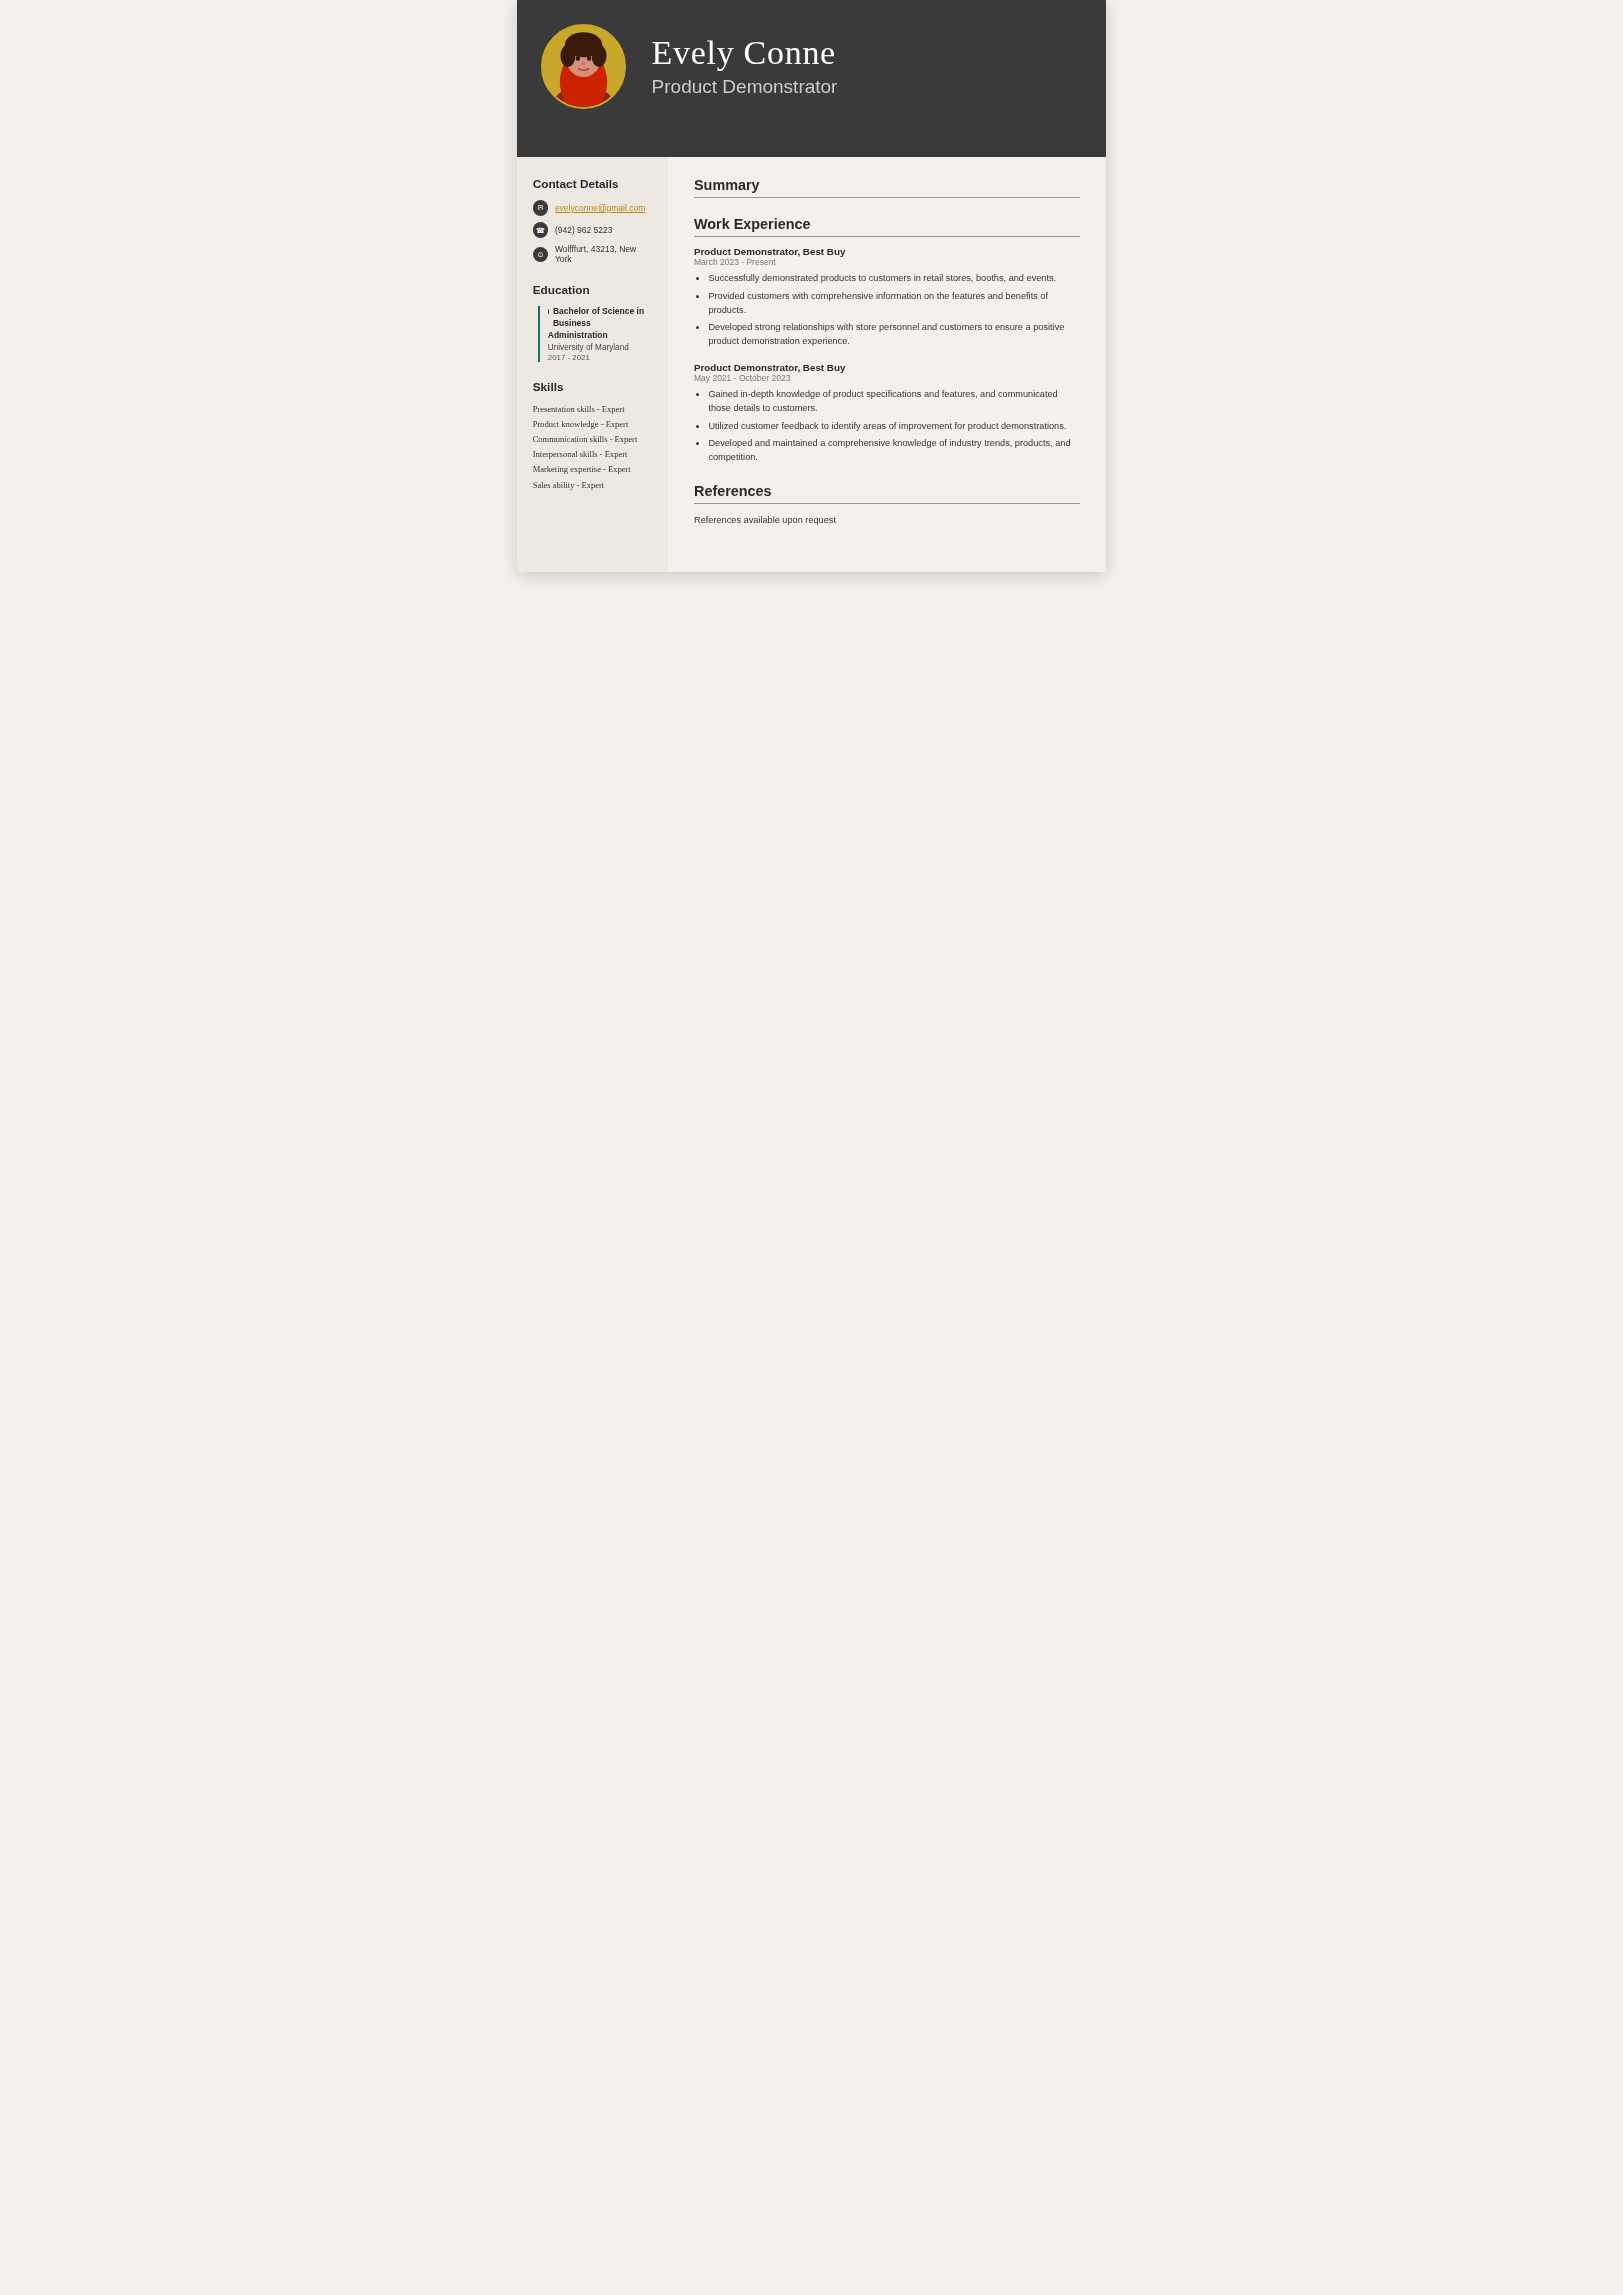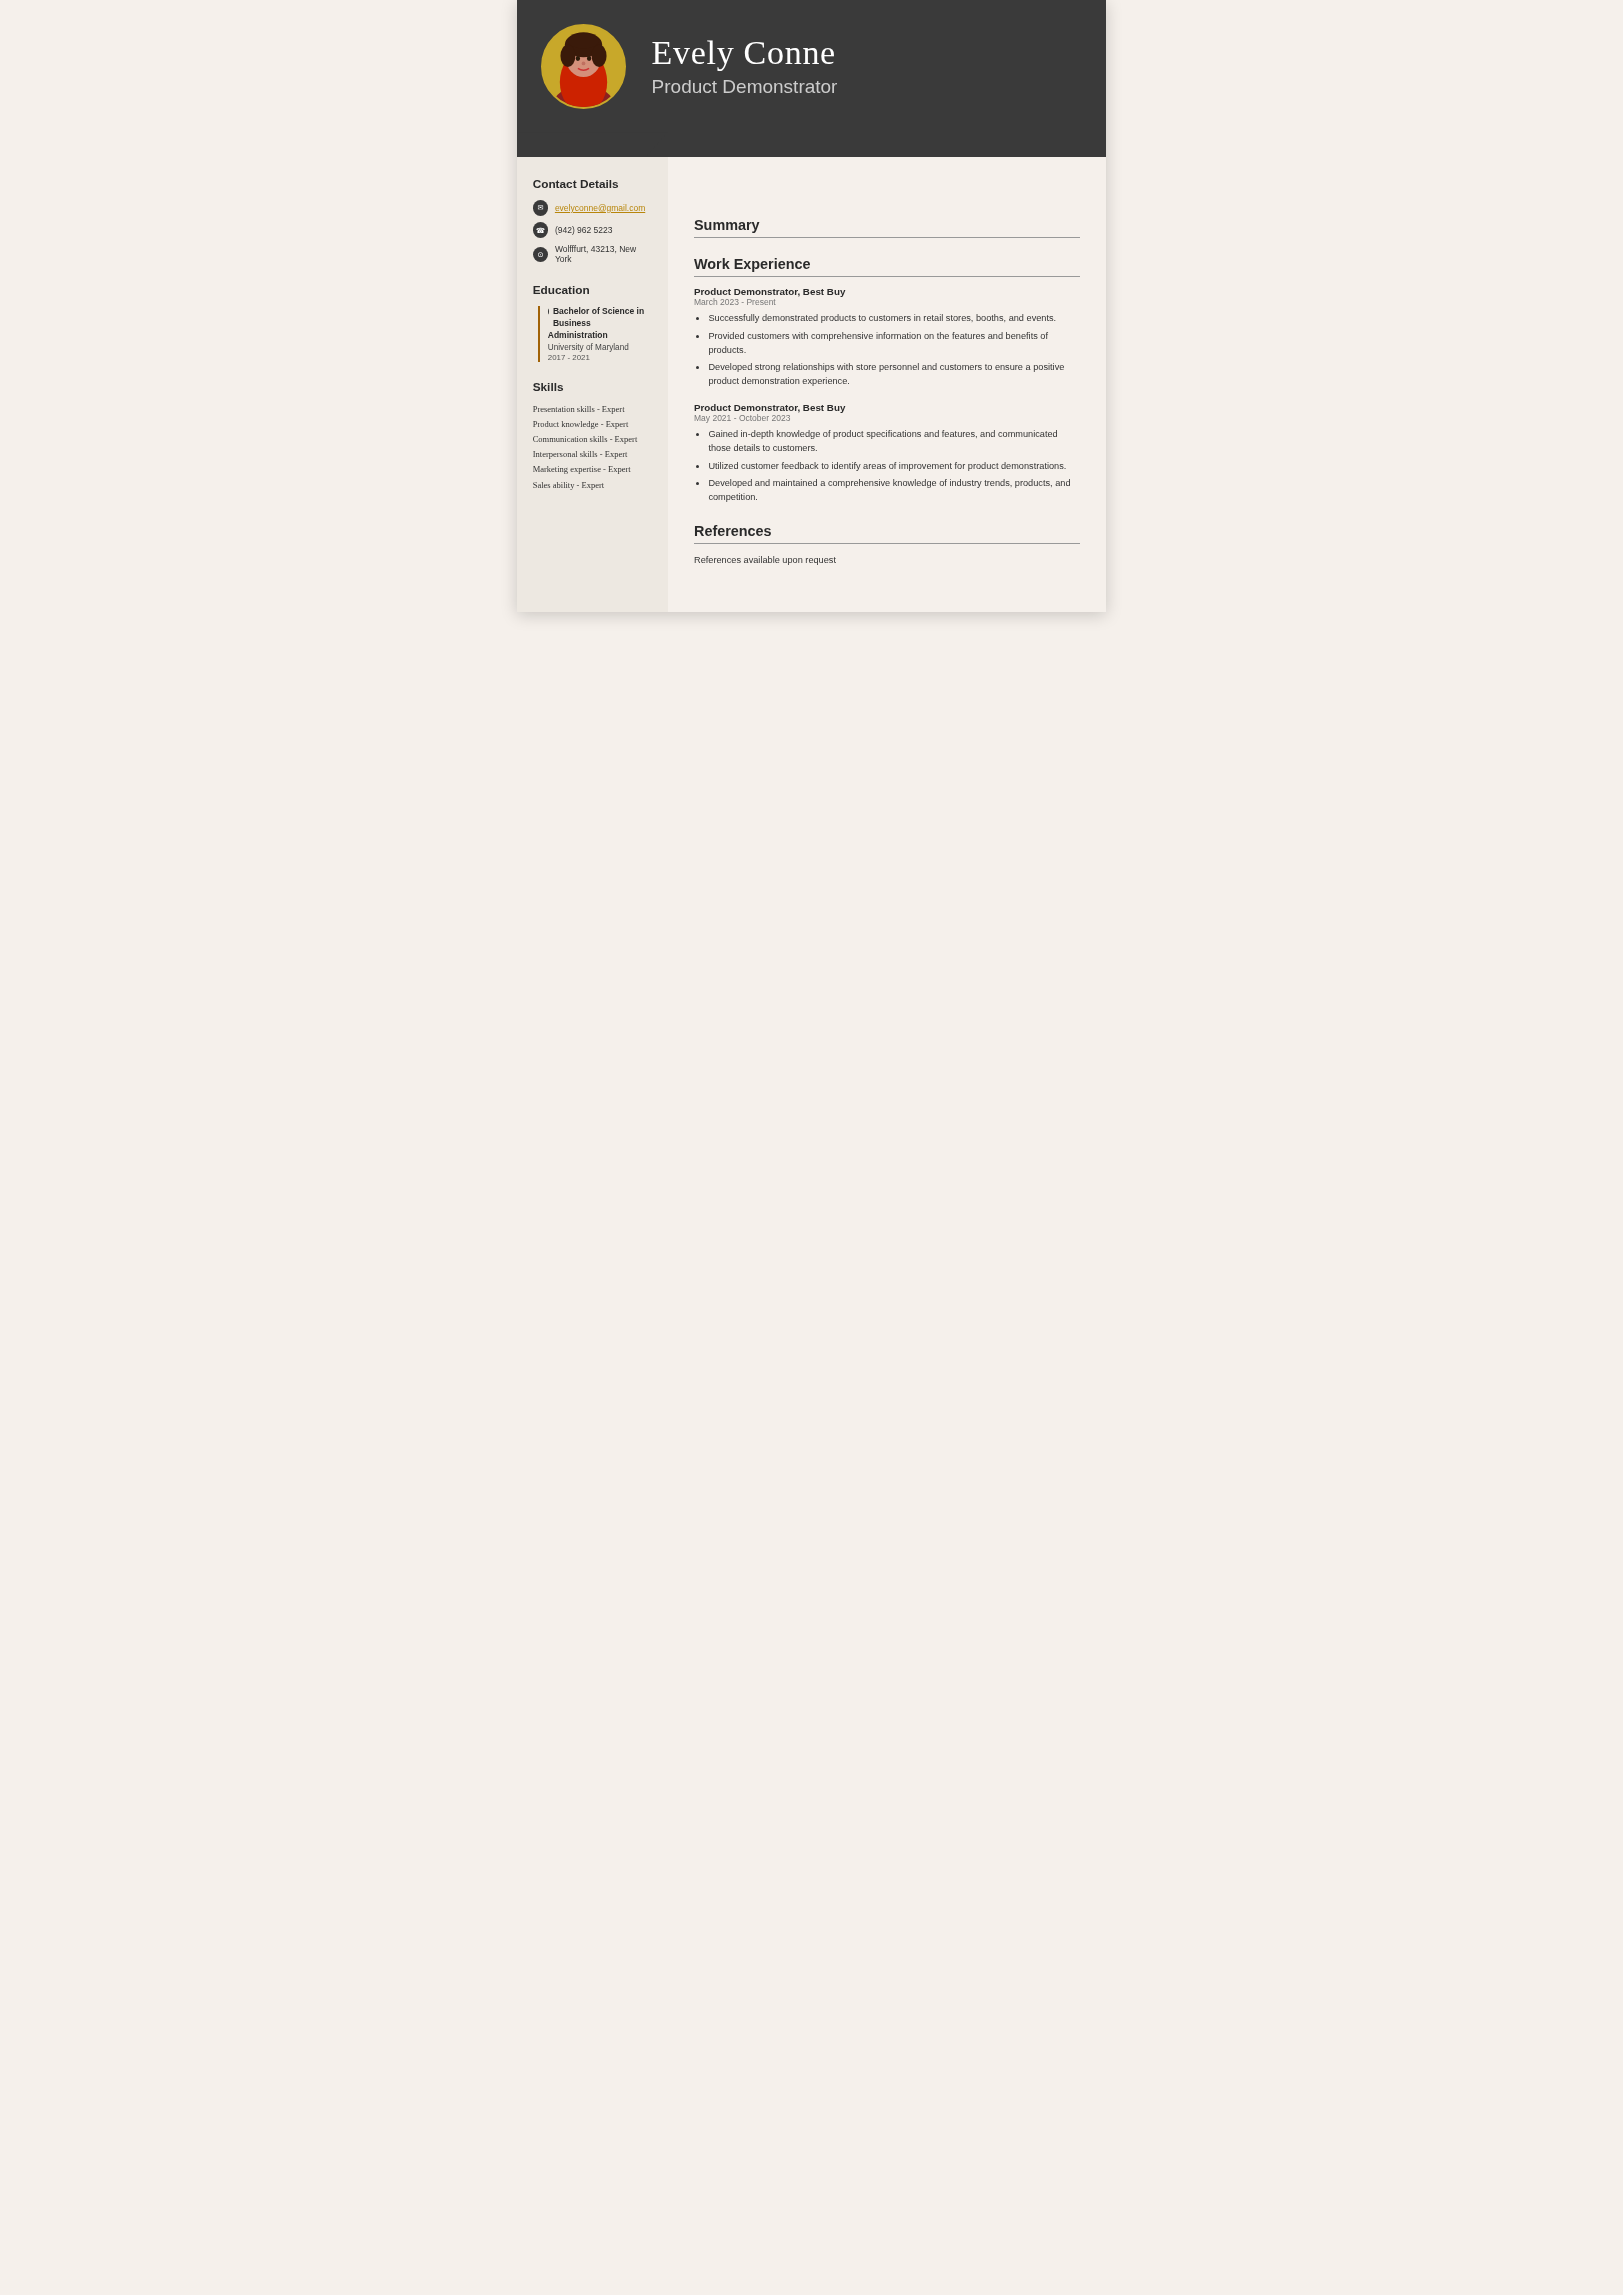--- a/index.html
+++ b/index.html
@@ -81,21 +81,20 @@
     .sidebar {
       width: 151px;
       flex-shrink: 0;
       background: #ede8e1;
       padding: 19.6px 15.7px 26px 15.7px;
     }
     .main {
       flex: 1;
       padding: 19.6px 26px 26px 26px;
       background: #f5f0eb;
-      margin-top: 40px;
     }
 
     
     .sidebar-section { margin-bottom: 18.3px; }
     .sidebar-section-title {
       font-size: 11.8px;
       font-weight: 700;
       color: #2a2a2a;
       margin-bottom: 9.2px;
       font-family: 'Arial', sans-serif;
@@ -118,21 +117,21 @@
       justify-content: center;
       margin-right: 6.5px;
       flex-shrink: 0;
       color: #fff;
       font-size: 7.2px;
     }
     .contact-email { color: #b8860b; text-decoration: underline; font-size: 8.5px; }
 
     
     .edu-item {
-      border-left: 2px solid #a16207;
+      border-left: 2px solid #0f766e;
       padding-left: 7.9px;
       margin-left: 5.2px;
     }
     .edu-bullet {
       width: 6.5px;
       height: 6.5px;
       background: #3a3a3a;
       border-radius: 50%;
       margin-left: -5.2px;
       margin-bottom: 3.9px;

